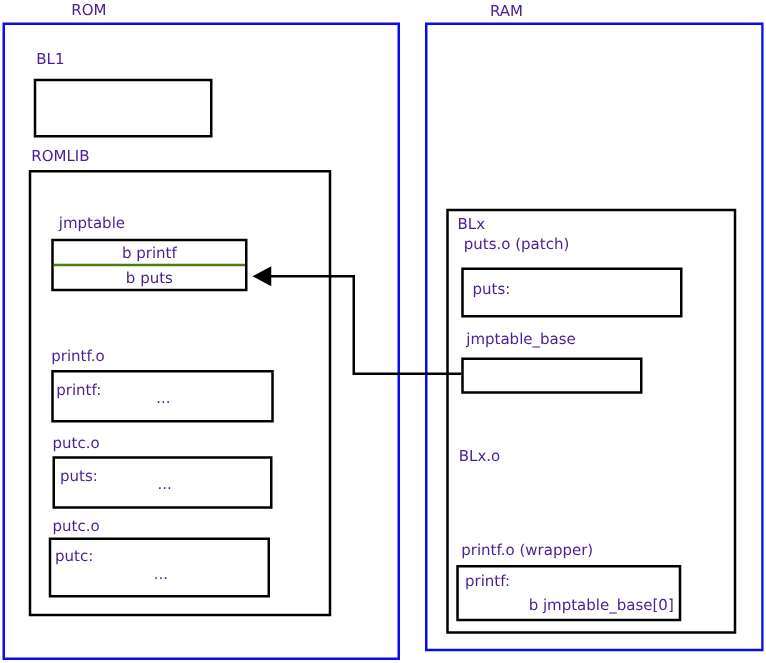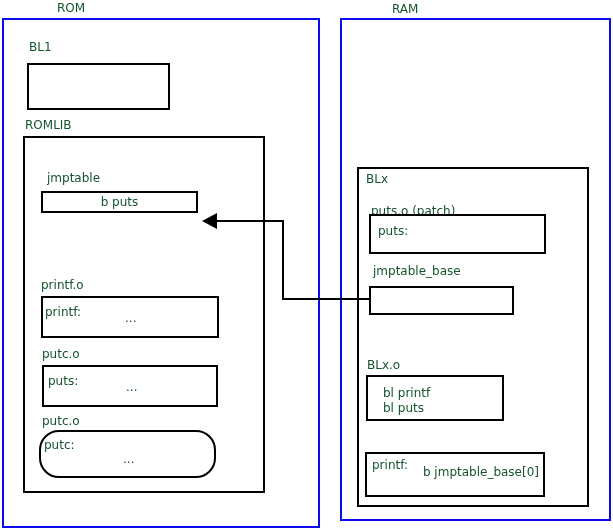--- a/index.html
+++ b/index.html
@@ -3,98 +3,94 @@
 <meta charset="utf-8">
 <style>
   html, body { margin: 0; padding: 0; background: #ffffff; }
   .canvas {
     position: relative;
     width: 611px;
     height: 530px;
     background: #ffffff;
     font-family: "DejaVu Sans", "Liberation Sans", sans-serif;
     font-size: 12px;
-    color: #14532d;
+    color: #4c1d95;
     overflow: hidden;
   }
   .lbl { position: absolute; white-space: nowrap; line-height: 14px; }
   .frame { position: absolute; border: 2px solid #0b0bee; background: transparent; }
   .bbox  { position: absolute; border: 2px solid #000000; background: #ffffff; }
   .jrow {
     height: 18px; line-height: 18px; text-align: center;
     border-top: 2px solid #4d7c0f; font-size: 12px;
   }
   .jrow:first-child { border-top: none; }
   .sym  { position: absolute; left: 4px; top: 7px; white-space: nowrap; }
   .dots { position: absolute; left: 82px; top: 13px; white-space: nowrap; }
   .dots.low { top: 20px; }
   .codeline { display: block; white-space: nowrap; line-height: 15px; }
   .blxo-inner { padding: 9px 0 0 15px; }
-  .instr { position: absolute; right: 4px; bottom: 16px; white-space: nowrap; margin-left: 32px; }
+  .instr { position: absolute; right: 4px; bottom: 4px; white-space: nowrap; margin-left: 32px; }
   svg.connector { position: absolute; left: 0; top: 0; z-index: 5; pointer-events: none; }
 </style>
 </head>
 <body>
 
 <div class="canvas">
 
   <span class="lbl" style="left:57px; top:1px;">ROM</span>
   <div class="frame" style="left:2px; top:18px; width:314px; height:506px;"></div>
 
   <span class="lbl" style="left:29px; top:40px;">BL1</span>
   <div class="bbox" style="left:27px; top:63px; width:139px; height:43px;"></div>
 
   <span class="lbl" style="left:25px; top:118px;">ROMLIB</span>
   <div class="bbox" style="left:23px; top:136px; width:238px; height:353px; background:transparent;"></div>
 
   <span class="lbl" style="left:47px; top:171px;">jmptable</span>
   <div class="bbox" style="left:41px; top:191px; width:153px; padding:0;">
+    <div class="jrow">b printf</div>
     <div class="jrow">b puts</div>
   </div>
 
   <span class="lbl" style="left:41px; top:278px;">printf.o</span>
   <div class="bbox" style="left:41px; top:296px; width:174px; height:38px;">
     <span class="sym" style="left:2px;">printf:</span>
     <span class="dots">...</span>
   </div>
 
   <span class="lbl" style="left:42px; top:347px;">putc.o</span>
   <div class="bbox" style="left:42px; top:365px; width:172px; height:38px;">
     <span class="sym">puts:</span>
     <span class="dots">...</span>
   </div>
 
   <span class="lbl" style="left:42px; top:414px;">putc.o</span>
-  <div class="bbox" style="left:39px; top:430px; width:173px; height:44px;border-radius:20px;">
+  <div class="bbox" style="left:39px; top:430px; width:173px; height:44px;">
     <span class="sym" style="left:3px; top:6px;">putc:</span>
     <span class="dots low">...</span>
   </div>
 
   <span class="lbl" style="left:352px; top:2px;margin-left:40px;">RAM</span>
   <div class="frame" style="left:340px; top:18px; width:267px; height:499px;"></div>
 
   <div class="bbox" style="left:357px; top:167px; width:228px; height:336px; background:transparent;"></div>
   <span class="lbl" style="left:366px; top:172px;">BLx</span>
 
-  <span class="lbl" style="left:371px; top:188px;margin-top:16px;">puts.o (patch)</span>
+  <span class="lbl" style="left:371px; top:188px;">puts.o (patch)</span>
   <div class="bbox" style="left:369px; top:214px; width:173px; height:36px;">
     <span class="sym" style="left:7px; top:8px;">puts:</span>
   </div>
 
   <span class="lbl" style="left:373px; top:264px;">jmptable_base</span>
   <div class="bbox" style="left:369px; top:286px; width:141px; height:25px;"></div>
 
   <span class="lbl" style="left:367px; top:358px;">BLx.o</span>
-  <div class="bbox" style="left:366px; top:375px; width:134px; height:42px;">
-    <div class="blxo-inner">
-      <span class="codeline">bl printf</span>
-      <span class="codeline">bl puts</span>
-    </div>
-  </div>
 
+  <span class="lbl" style="left:369px; top:433px;">printf.o (wrapper)</span>
   <div class="bbox" style="left:365px; top:452px; width:176px; height:41px;">
     <span class="sym" style="left:5px; top:4px;">printf:</span>
     <span class="instr">b jmptable_base[0]</span>
   </div>
 
   <svg class="connector" width="613" height="530" viewBox="0 0 613 530">
     <path d="M 369 299 L 283 299 L 283 221 L 215 221" fill="none" stroke="#000000" stroke-width="2"></path>
     <polygon points="202,221 217,213 217,229" fill="#000000"></polygon>
   </svg>
 

